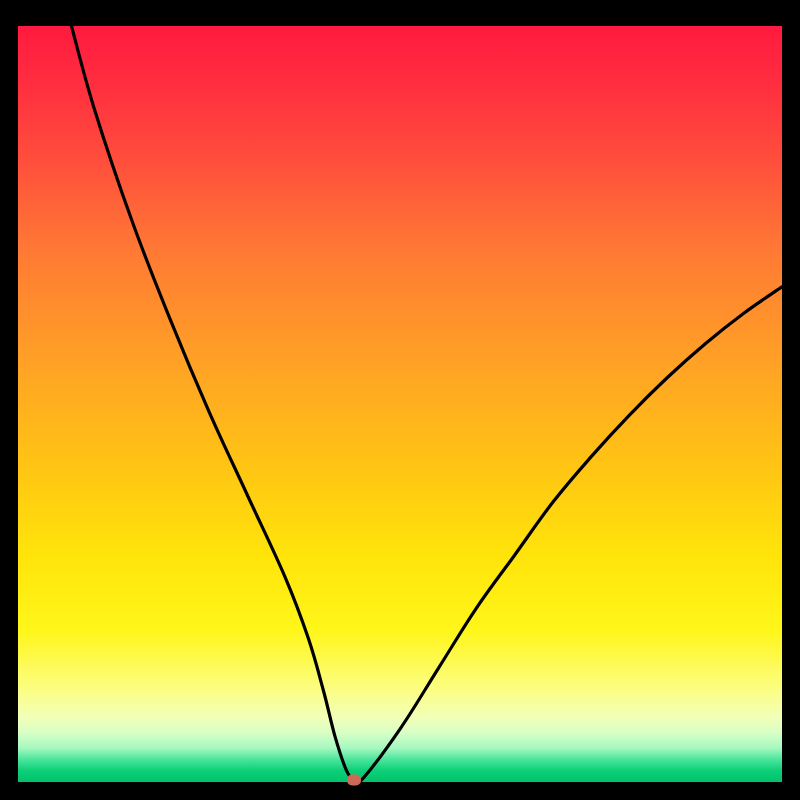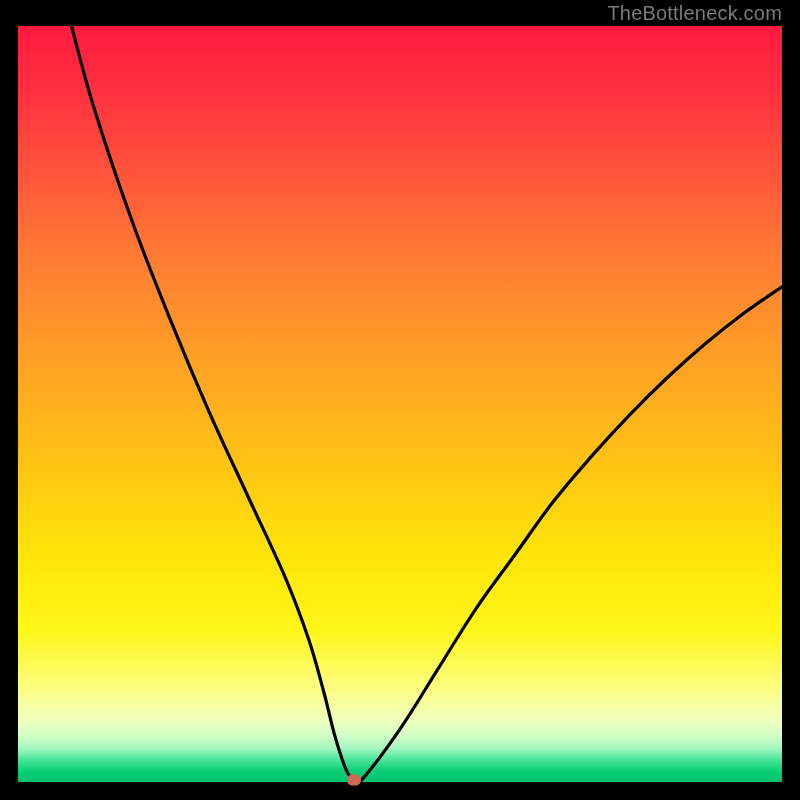--- a/index.html
+++ b/index.html
@@ -66,21 +66,20 @@
     background: #cd6a57;
     border-radius: 5px;
     transform: translate(-50%, -50%);
     z-index: 10;
   }
 </style>
 </head>
 <body>
 
 <div class="frame">
-  <div class="watermark">TheBottleneck.com</div>
 
   <div class="plot">
     <svg class="curve" viewBox="0 0 764 756" preserveAspectRatio="none">
       <path id="curve-path" fill="none" stroke="#000" stroke-width="3.2" stroke-linecap="round" stroke-linejoin="round" d="M 53.48 0.00 C 57.61 14.97, 65.40 47.78, 76.40 83.16 C 87.40 118.54, 100.85 158.46, 114.60 196.56 C 128.35 234.66, 139.05 260.82, 152.80 294.84 C 166.55 328.86, 177.25 354.26, 191.00 385.56 C 204.75 416.86, 215.45 438.78, 229.20 468.72 C 242.95 498.66, 256.40 526.02, 267.40 551.88 C 278.40 577.74, 283.44 591.95, 290.32 612.36 C 297.20 632.77, 300.79 647.59, 305.60 665.28 C 310.41 682.97, 312.93 696.35, 317.06 710.64 C 321.19 724.93, 325.08 736.90, 328.52 744.66 C 331.96 752.42, 333.41 752.10, 336.16 753.73 C 338.91 755.36, 335.55 762.85, 343.80 753.73 C 352.05 744.61, 368.25 723.08, 382.00 703.08 C 395.75 683.08, 406.45 664.37, 420.20 642.60 C 433.95 620.83, 444.65 602.53, 458.40 582.12 C 472.15 561.71, 482.85 548.25, 496.60 529.20 C 510.35 510.15, 521.05 493.97, 534.80 476.28 C 548.55 458.59, 559.25 446.57, 573.00 430.92 C 586.75 415.27, 597.45 403.63, 611.20 389.34 C 624.95 375.05, 635.65 364.47, 649.40 351.54 C 663.15 338.61, 673.85 329.09, 687.60 317.52 C 701.35 305.95, 712.05 297.49, 725.80 287.28 C 739.55 277.07, 757.12 265.58, 764.00 260.82"></path>
     </svg>
     <div class="marker" id="marker" style="left: 336.16px; top: 753.732px; background: rgb(205, 106, 87);"></div>
   </div>
 </div>
 
 </body></html>

